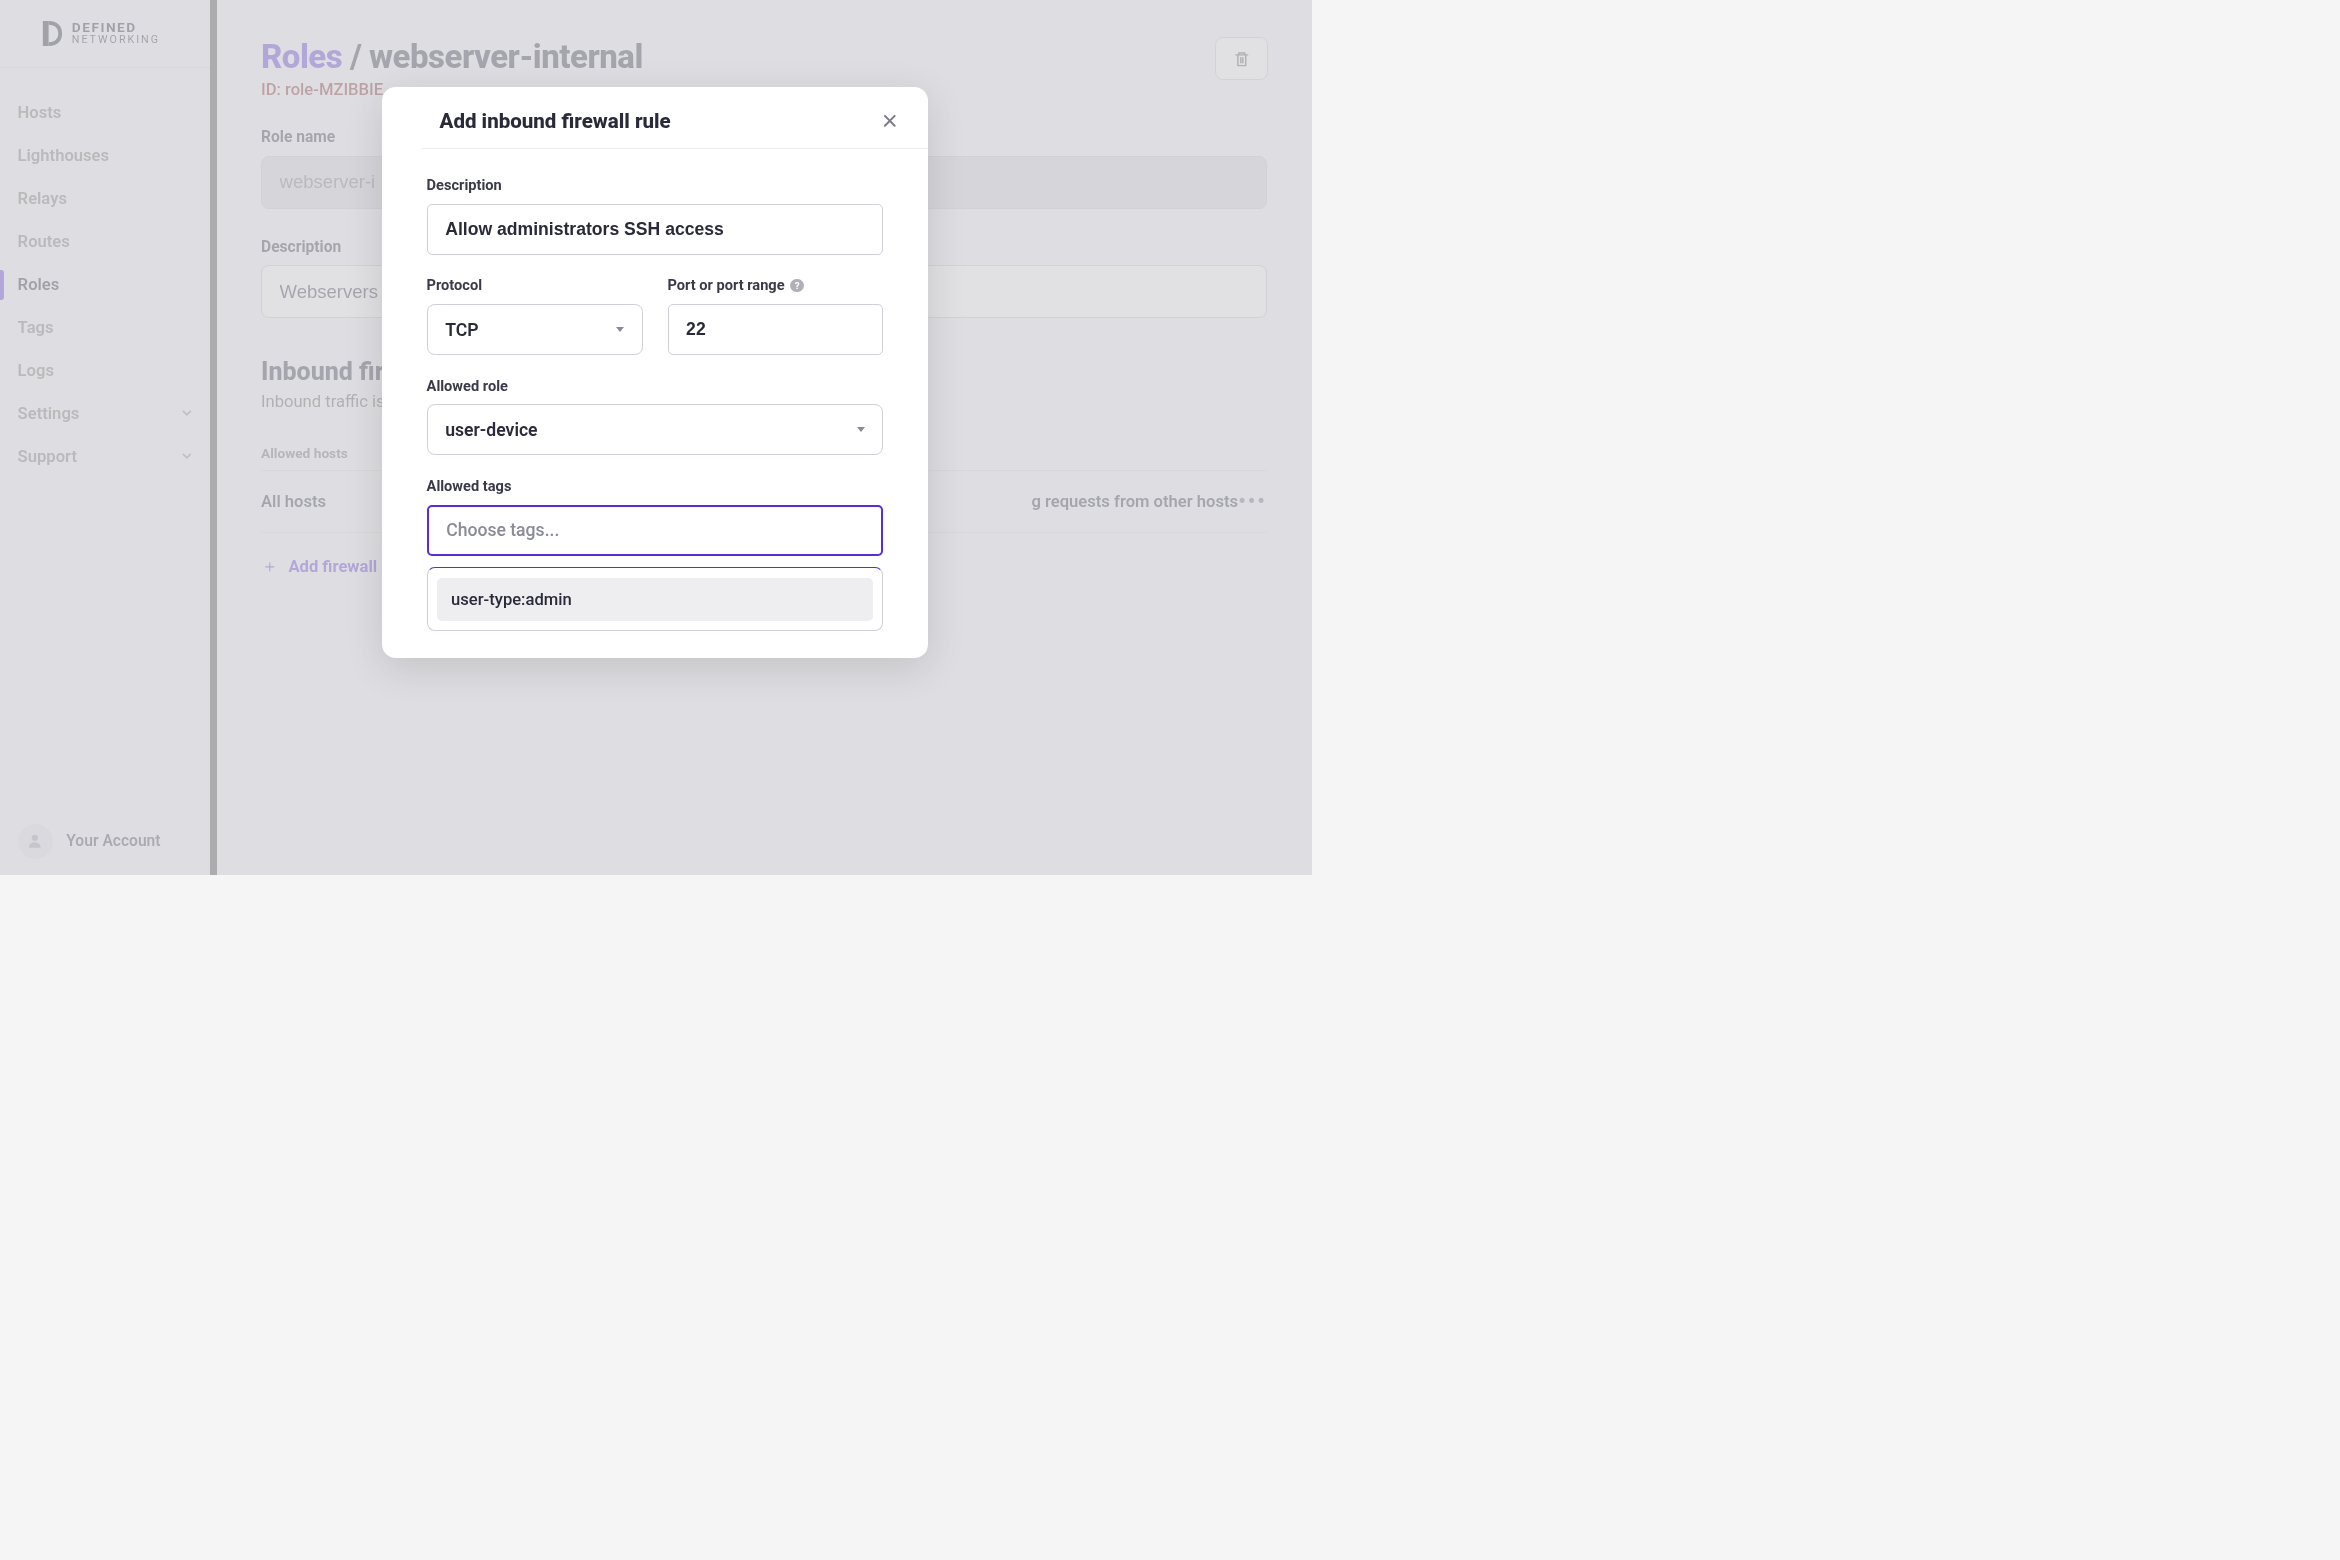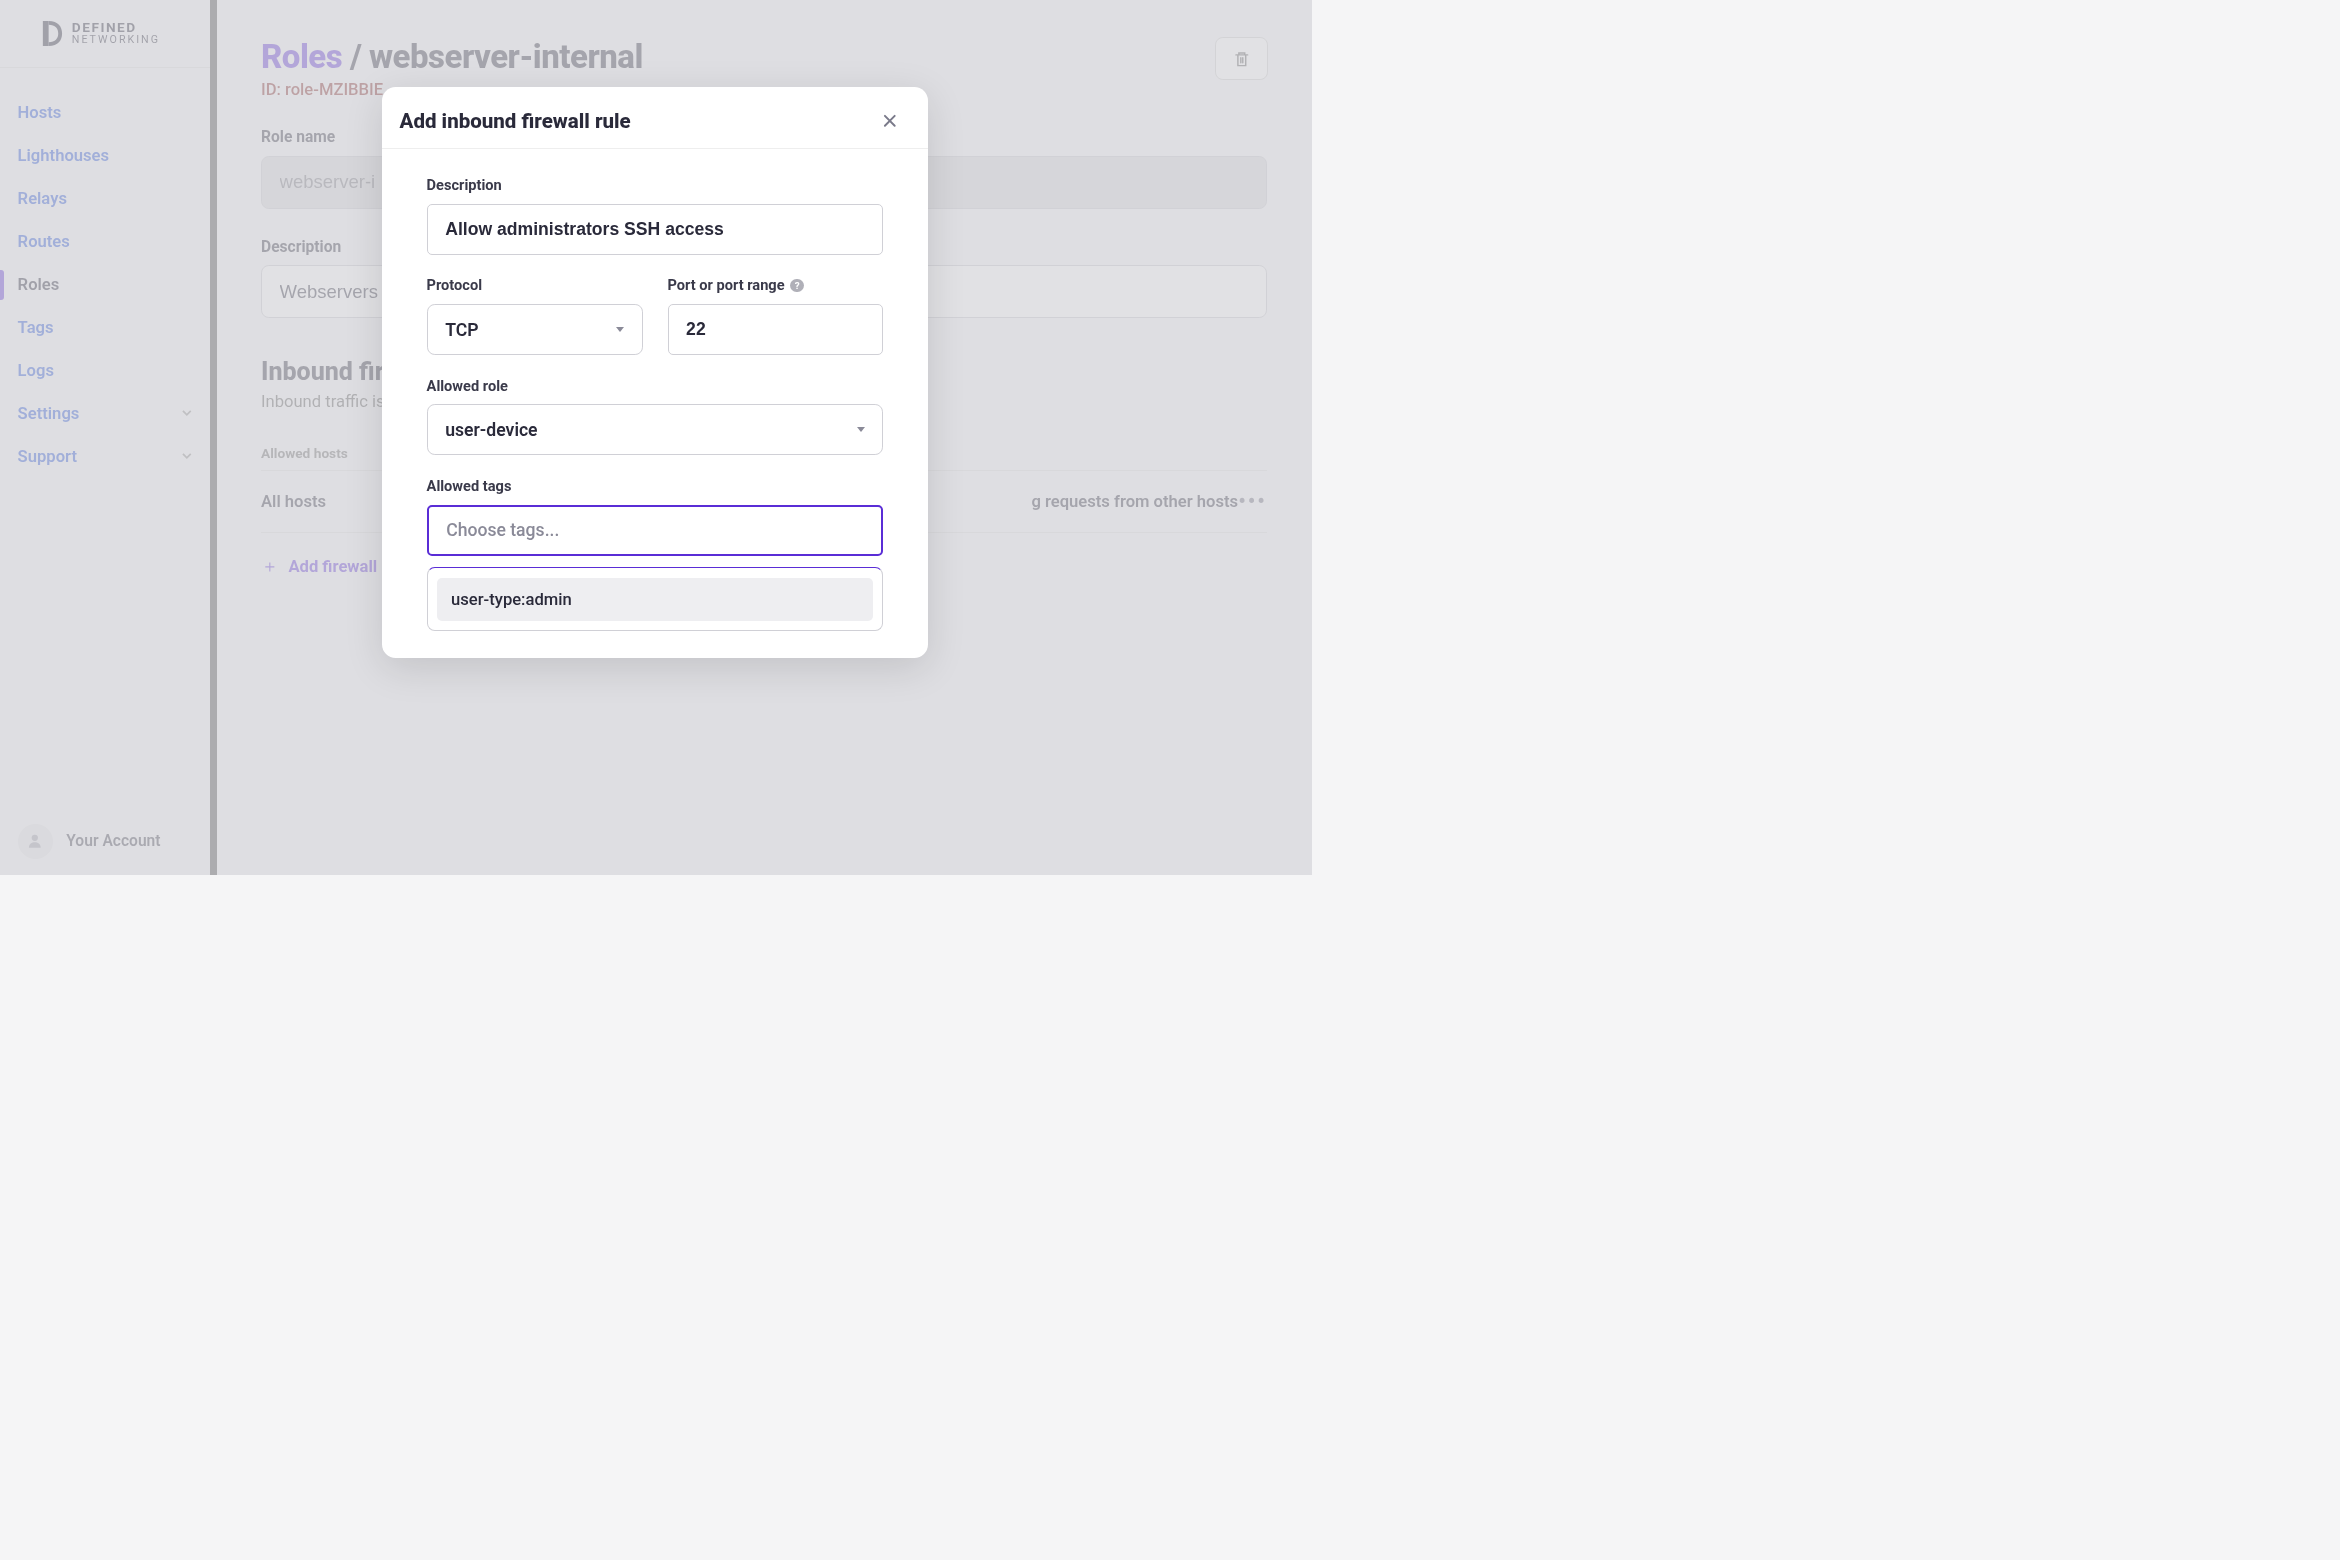--- a/index.html
+++ b/index.html
@@ -67,21 +67,21 @@
       flex: 1;
     }
     .nav-item {
       display: flex;
       align-items: center;
       justify-content: space-between;
       height: 43px;
       padding: 0 17.6px;
       font-size: 16.6px;
       font-weight: 600;
-      color: #1d4ed8;
+      color: #737373;
       cursor: pointer;
     }
     .nav-item.active {
       color: #1a1a2e;
       position: relative;
     }
     .nav-item.active::before {
       content: '';
       position: absolute;
       left: 0;
@@ -254,20 +254,21 @@
       border-radius: 13.7px;
       box-shadow: 0 9.8px 39px rgba(0,0,0,0.12);
       z-index: 20;
     }
     .modal-header {
       display: flex;
       align-items: center;
       justify-content: space-between;
       padding: 21.5px 27px 15.6px 17.6px;
       border-bottom: 1px solid #eee;
+      margin-left: 40px;
     }
     .modal-title {
       font-size: 20.5px;
       font-weight: 800;
       color: #2a2a3a;
     }
     .modal-close {
       color: #7a7a8a;
       cursor: pointer;
       width: 23.4px;

